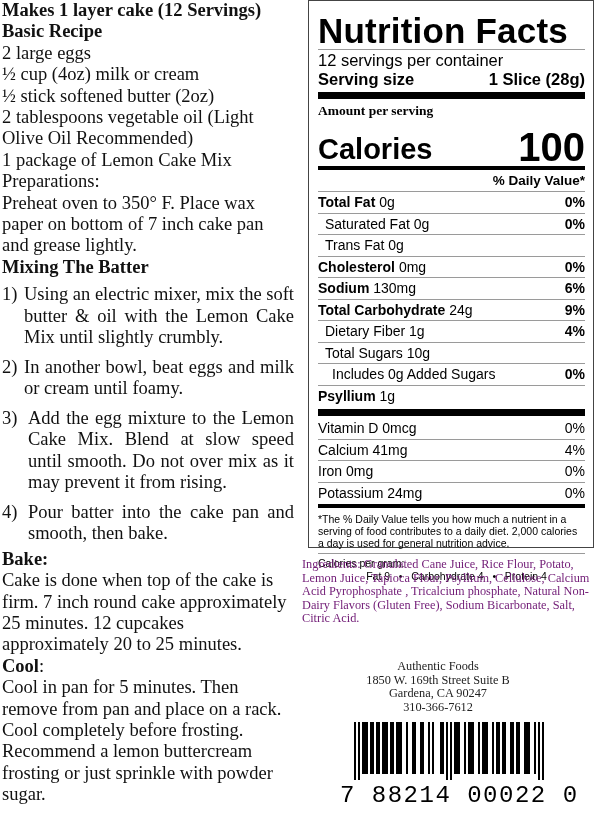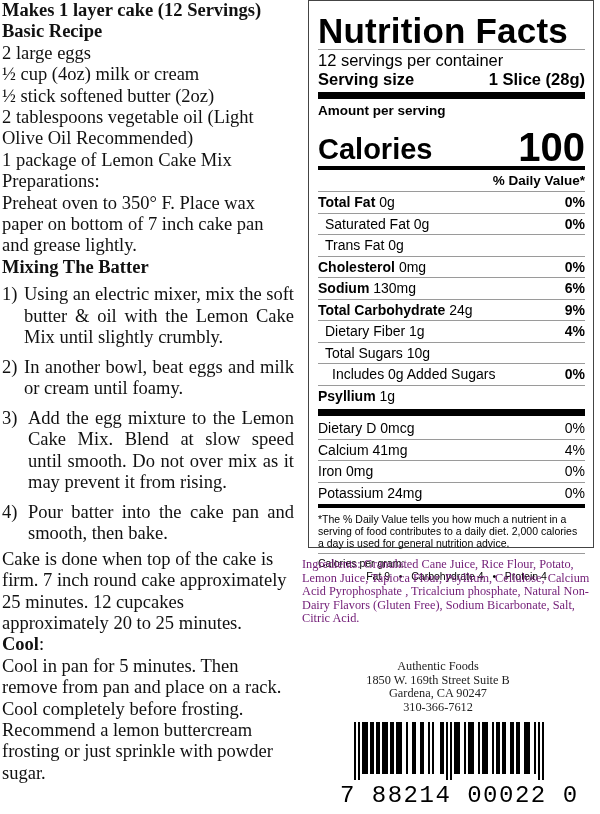--- a/index.html
+++ b/index.html
@@ -21,21 +21,21 @@
   
   .nf { position: absolute; left: 308px; top: 0; width: 286px; height: 548px;
         border: 1.5px solid #444; padding: 0 8px 0 9px;
         font-family: "Liberation Sans", sans-serif; color: #000; }
   .nf-title { font-size: 35px; font-weight: bold; letter-spacing: 0.2px; line-height: 36px; margin-top: 12px; }
   .hr-thin { border-top: 1px solid #9a9a9a; }
   .hr-med  { border-top: 4px solid #000; }
   .hr-thick{ border-top: 7px solid #000; }
   .nf-serv { font-size: 16.5px; line-height: 19px; margin-top: 1px; }
   .nf-size { display: flex; justify-content: space-between; font-size: 16.5px; font-weight: bold; line-height: 19px; padding-bottom: 3px; }
-  .nf-amount { font-size: 13.5px; font-weight: bold; line-height: 15px; margin-top: 4px; }
+  .nf-amount { font-size: 13.5px; font-weight: bold; line-height: 15px; margin-top: 4px; font-family: Liberation Serif, serif; }
   .nf-cal { display: flex; justify-content: space-between; align-items: flex-end; line-height: 30px; padding-bottom: 2px; }
   .nf-cal .label { font-size: 29px; font-weight: bold; }
   .nf-cal .value { font-size: 40px; font-weight: bold; line-height: 34px; margin-top: 12px; }
   .nf-dvhead { text-align: right; font-size: 13.5px; font-weight: bold; line-height: 18px; padding: 2px 0 1px; }
   .nf-row { display: flex; justify-content: space-between; font-size: 14px; line-height: 20.5px; border-top: 1px solid #9a9a9a; }
   .nf-row .pct { font-weight: bold; }
   .nf-row b { font-weight: bold; }
   .nf-row.ind1 .name { padding-left: 7px; }
   .nf-row.ind2 .name { padding-left: 14px; }
   .nf-vit { display: flex; justify-content: space-between; font-size: 14px; line-height: 20.5px; border-top: 1px solid #9a9a9a; }
@@ -82,20 +82,21 @@
     <div class="step wide">
       <span class="num">3)</span>
       <span class="txt">Add the egg mixture to the Lemon Cake Mix.  Blend at slow speed until smooth.  Do not over mix as it may prevent it from rising.</span>
     </div>
     <div class="step wide" style="margin-bottom:4px">
       <span class="num">4)</span>
       <span class="txt">Pour batter into the cake pan and smooth, then bake.</span>
     </div>
   </div>
 
+  <div class="line bold bake-head">Bake:</div>
   <div class="para" style="width:290px">Cake is done when top of the cake is firm.  7 inch round cake approximately 25 minutes. 12 cupcakes approximately 20 to 25 minutes.</div>
   <div class="line"><b>Cool</b><span>:</span></div>
   <div class="para" style="width:292px">Cool in pan for 5 minutes. Then remove from pan and place on a rack. Cool completely before frosting. Recommend a lemon buttercream frosting or just sprinkle with powder sugar.</div>
 </div>
 
 <div class="nf">
   <div class="nf-title">Nutrition Facts</div>
   <div class="hr-thin"></div>
   <div class="nf-serv">12 servings per container</div>
   <div class="nf-size">
@@ -151,21 +152,21 @@
     <div class="nf-row" style="padding-bottom:2px">
       <span class="name"><b>Psyllium</b> <span>1g</span></span>
       <span class="pct"></span>
     </div>
   </div>
 
   <div class="hr-thick" style="margin-top:1px"></div>
 
   <div style="padding-top:2px">
     <div class="nf-vit first">
-      <span>Dietary D 0mcg</span>
+      <span>Vitamin D 0mcg</span>
       <span>0%</span>
     </div>
     <div class="nf-vit">
       <span>Calcium 41mg</span>
       <span>4%</span>
     </div>
     <div class="nf-vit">
       <span>Iron 0mg</span>
       <span>0%</span>
     </div>

